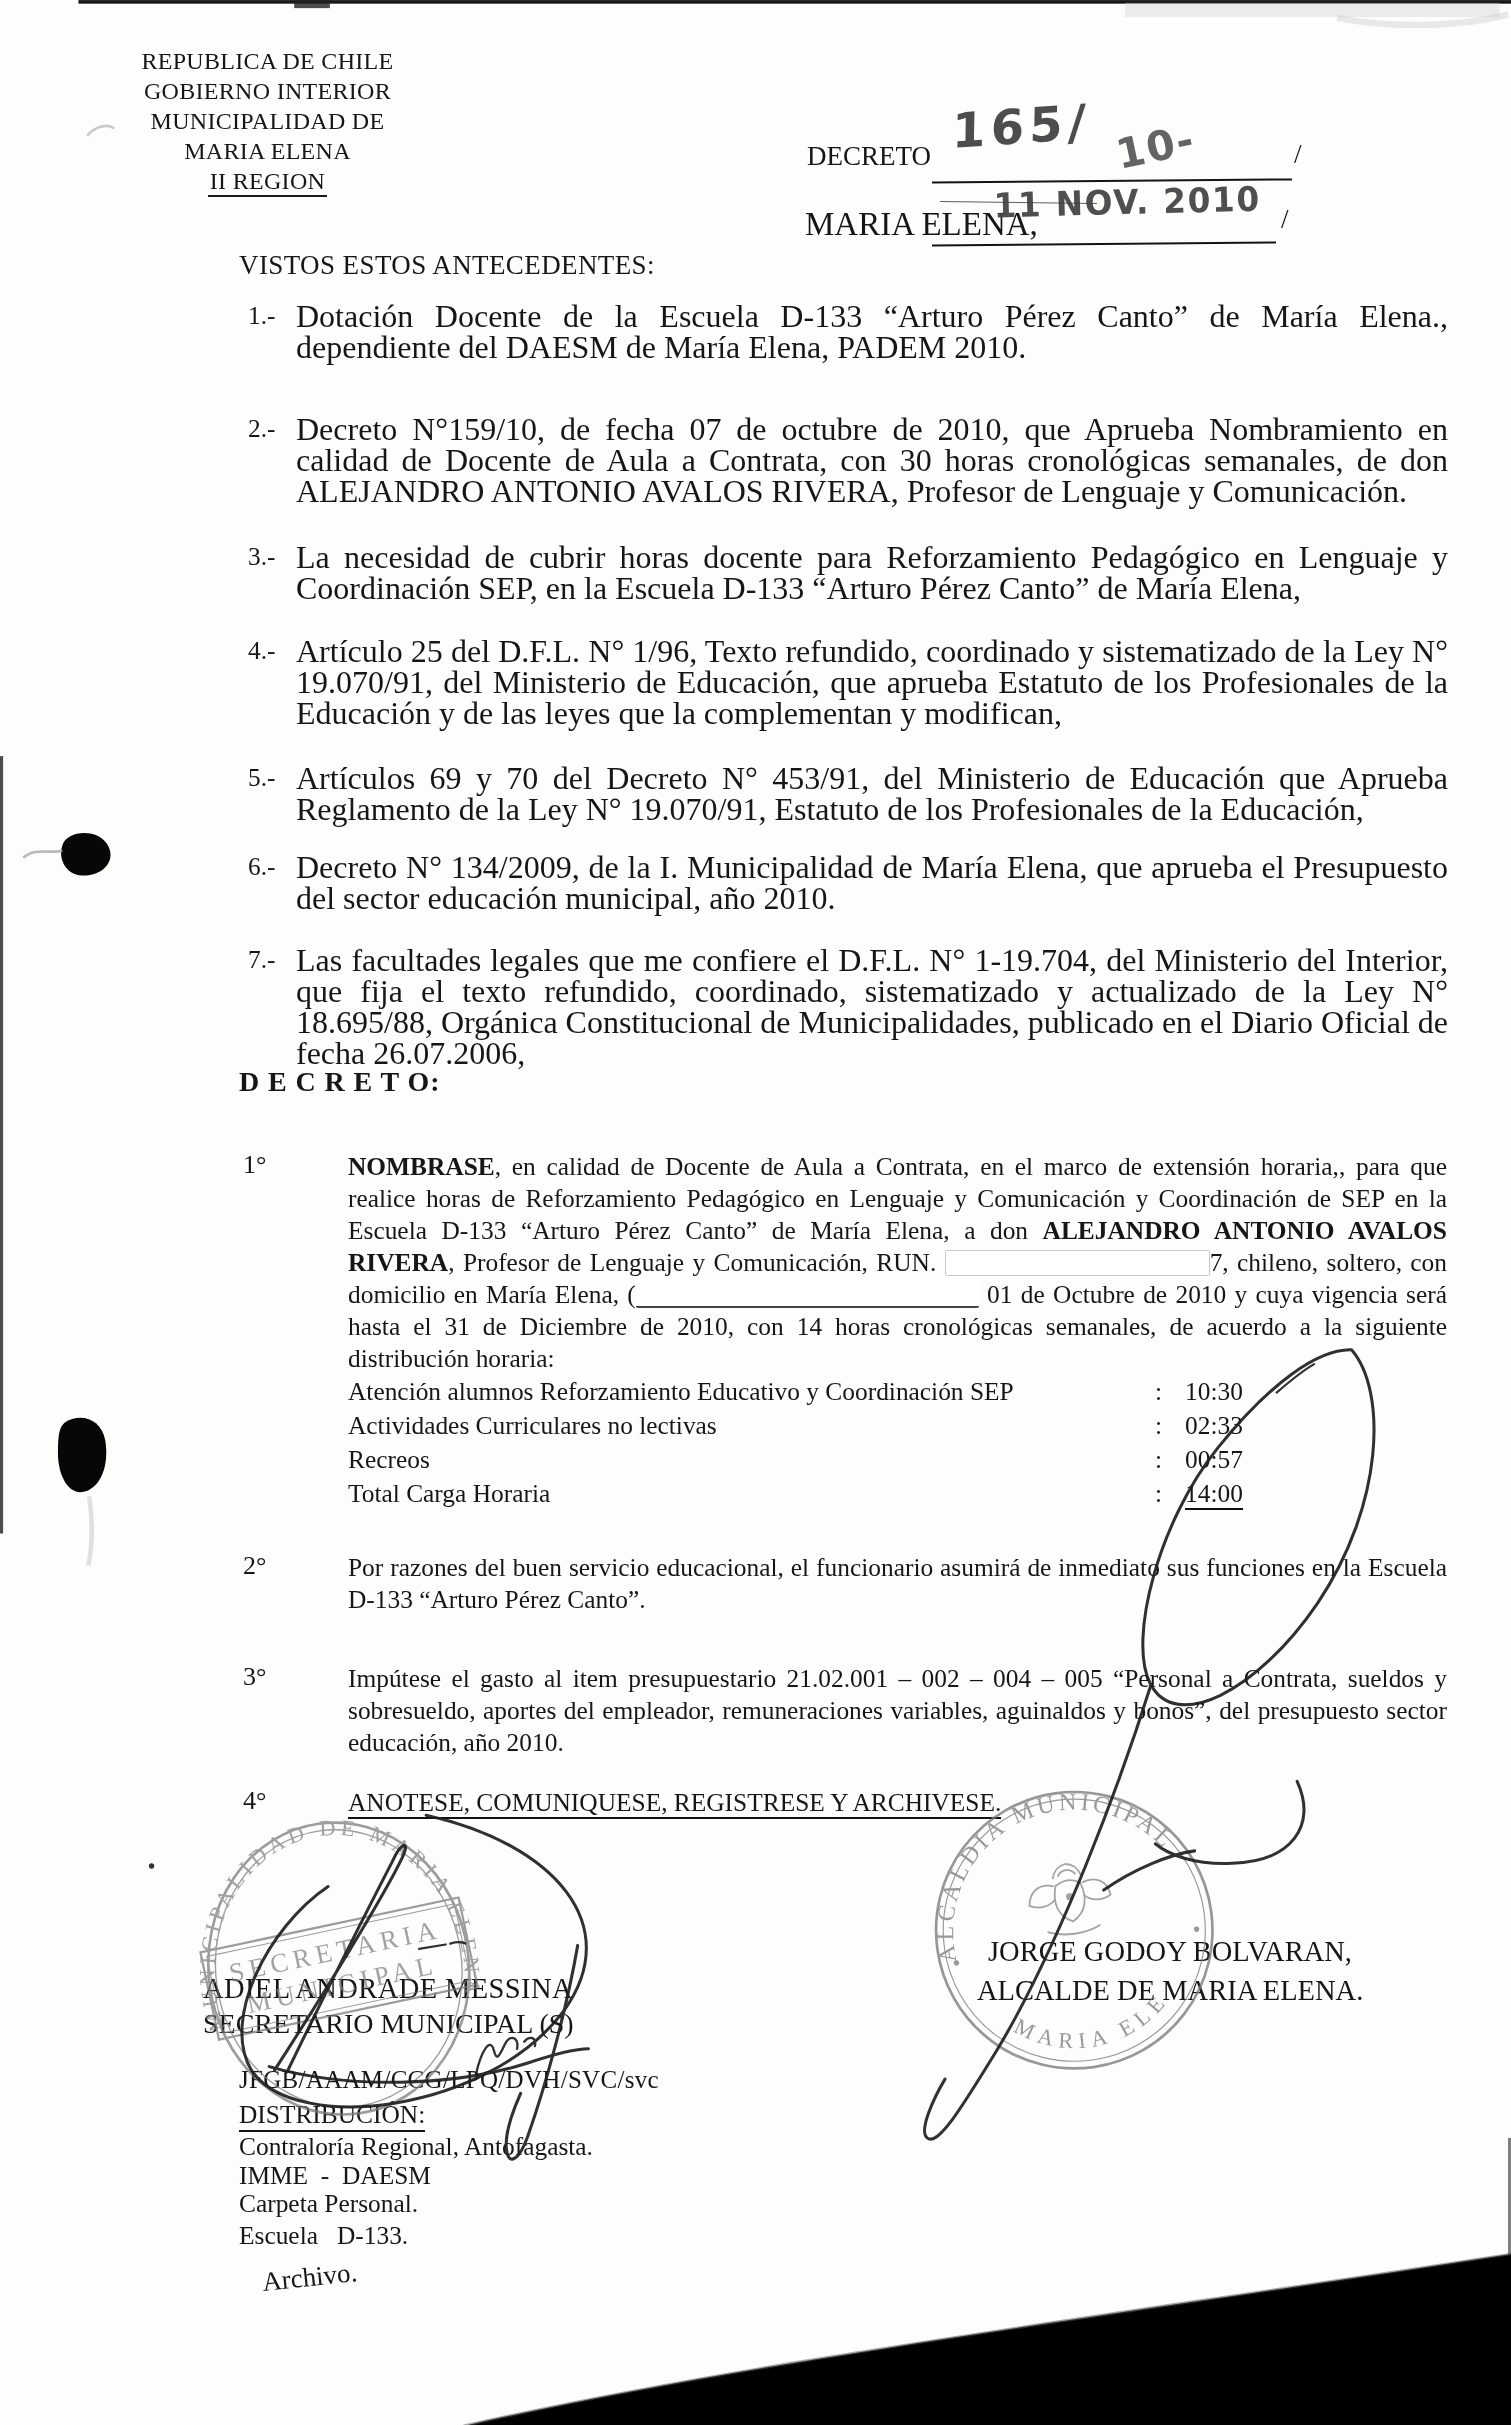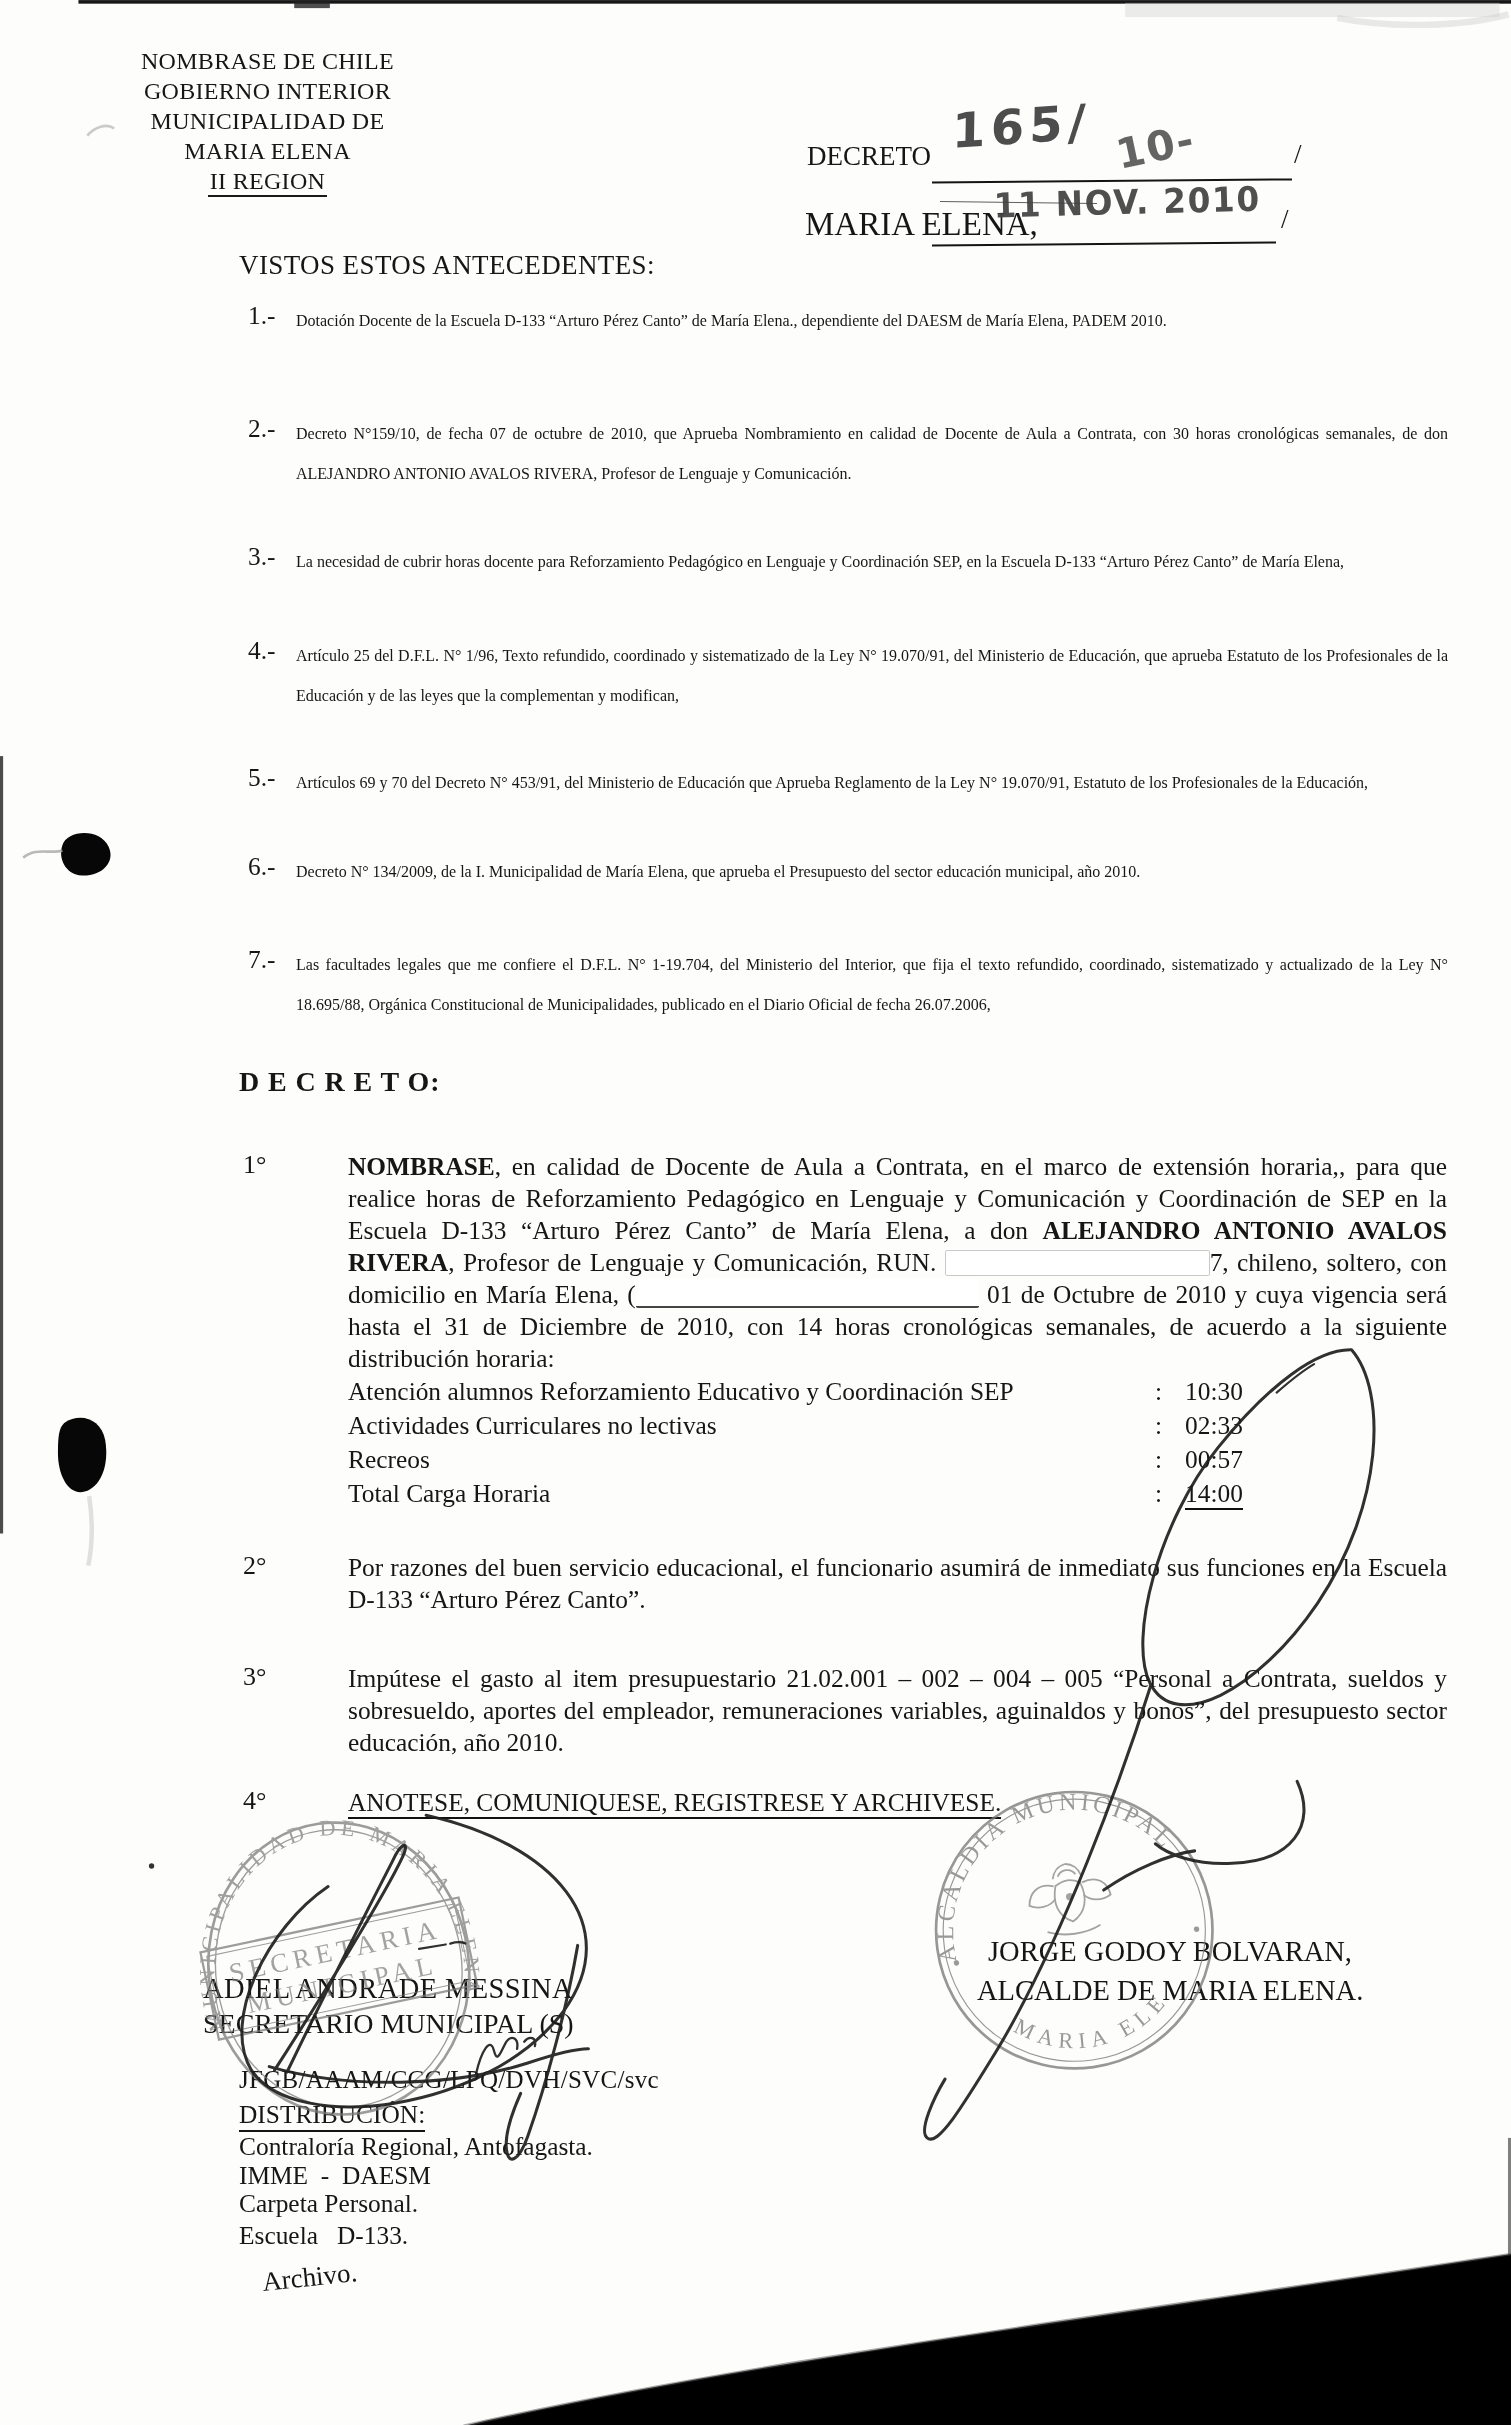--- a/index.html
+++ b/index.html
@@ -26,21 +26,21 @@
   .decree-slash2{position:absolute;left:1281px;top:204px;font-size:27px;}
   .stamp-date{position:absolute;left:988px;top:182px;font-family:"DejaVu Sans",sans-serif;font-weight:700;
     font-size:34px;color:#414141;letter-spacing:1.8px;transform:rotate(-1.5deg) scaleX(.96);opacity:.92;white-space:pre;}
   
   .vistos{position:absolute;left:239px;top:250px;font-size:27px;letter-spacing:0.4px;}
   .decreto-heading{position:absolute;left:239px;top:1066px;font-size:28px;font-weight:700;letter-spacing:0.9px;}
   
   .antecedentes{position:absolute;left:248px;top:0;width:1200px;}
   .ante{position:absolute;display:flex;width:1200px;}
   .ante .num{flex:0 0 48px;font-size:25.4px;}
-  .ante .txt{flex:1;font-size:16px;line-height:40px;text-align:justify;}
+  .ante .txt{flex:1;font-size:32px;line-height:31px;text-align:justify;}
   .ante:nth-child(1){top:301px}.ante:nth-child(2){top:414px}.ante:nth-child(3){top:542px}
   .ante:nth-child(4){top:636px}.ante:nth-child(5){top:763px}.ante:nth-child(6){top:852px}
   .ante:nth-child(7){top:945px}
   
   .resolutions{position:absolute;left:243px;top:0;width:1204px;}
   .reso{position:absolute;display:flex;width:1204px;}
   .reso .num{flex:0 0 105px;font-size:26px;}
   .reso .txt{flex:1;font-size:25.4px;line-height:32px;text-align:justify;}
   .reso:nth-child(1){top:1150px}.reso:nth-child(2){top:1551px}
   .reso:nth-child(3){top:1662px}.reso:nth-child(4){top:1786px}
@@ -73,21 +73,21 @@
   .dist-item:nth-child(5){top:130px;left:23px;transform:rotate(-6deg);font-size:27px;}
   
   .overlay{position:absolute;left:0;top:0;pointer-events:none;}
 </style>
 </head>
 <body>
 
 <div class="page">
 
   <div class="letterhead" id="letterhead">
-      <div class="lh-line"><span>NOMBRASE DE CHILE</span></div>
+      <div class="lh-line"><span>REPUBLICA DE CHILE</span></div>
       <div class="lh-line"><span>GOBIERNO INTERIOR</span></div>
       <div class="lh-line"><span>MUNICIPALIDAD DE</span></div>
       <div class="lh-line"><span>MARIA ELENA</span></div>
       <div class="lh-line"><span>II REGION</span></div>
     </div>
 
   <div class="decree-label">DECRETO</div>
   <div class="decree-line1"></div>
   <div class="decree-line1b"></div>
   <div class="stamp-165">165/</div>

